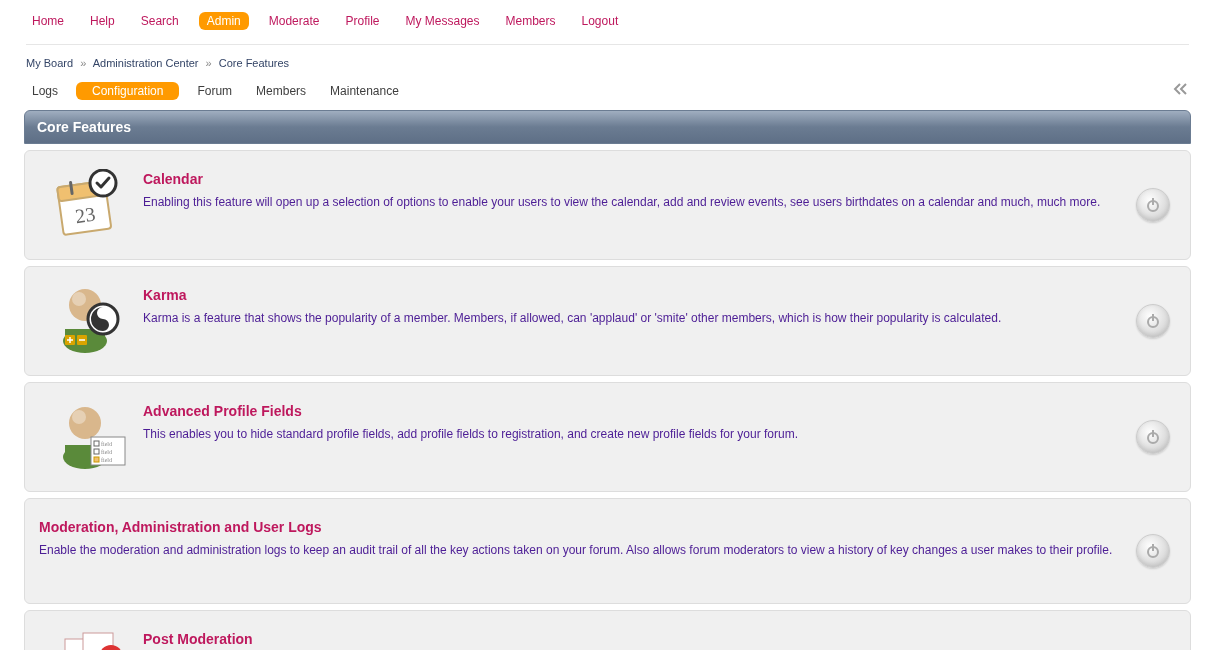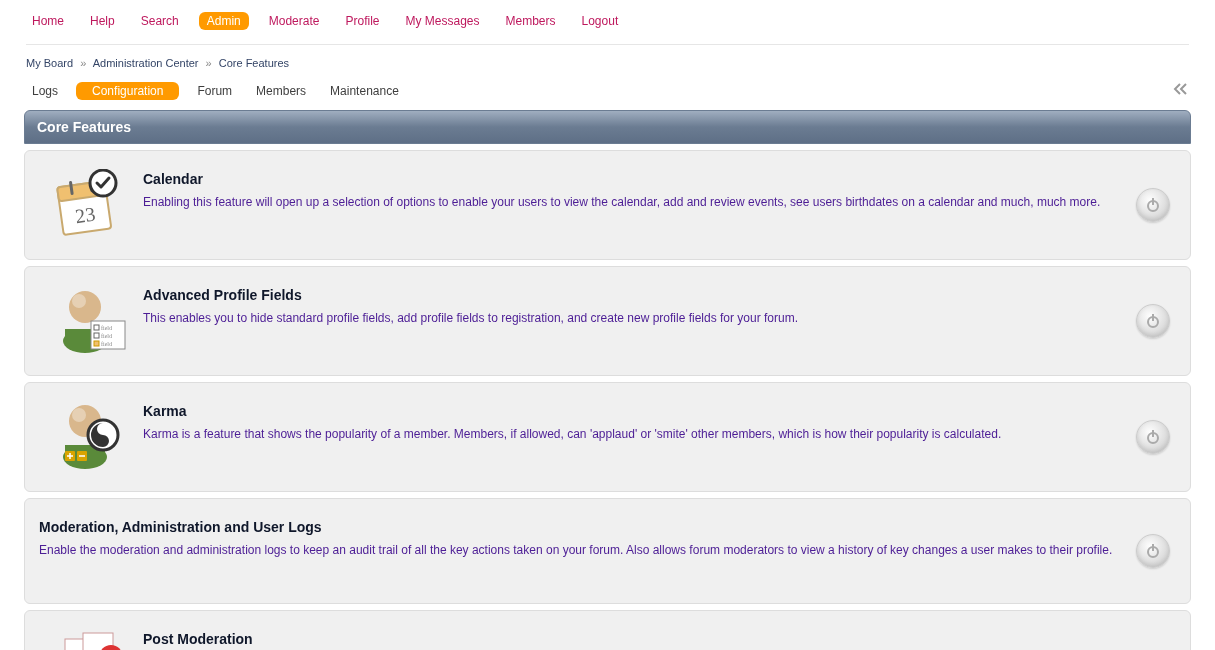--- a/index.html
+++ b/index.html
@@ -105,21 +105,21 @@
     flex-shrink: 0;
     display: flex;
     justify-content: center;
   }
   .feature .content {
     flex-grow: 1;
     padding-right: 20px;
   }
   .feature h3 {
     margin: 2px 0 6px;
-    color: #0f172a;
+    color: #be185d;
     font-size: 14px;
   }
   .feature p {
     margin: 0;
     color: #4c1d95;
     font-size: 12px;
     line-height: 1.5;
   }
   .feature .toggle {
     flex-shrink: 0;
@@ -197,20 +197,51 @@
             <line x1="34" y1="-3" x2="34" y2="8" stroke="#666" stroke-width="3" stroke-linecap="round"></line>
             <text x="24" y="38" text-anchor="middle" font-size="20" fill="#666" font-family="Verdana">23</text>
           </g>
           <circle cx="48" cy="14" r="13" fill="#fff" stroke="#333" stroke-width="3"></circle>
           <path d="M42 14 L46 18 L54 9" fill="none" stroke="#333" stroke-width="3" stroke-linecap="round" stroke-linejoin="round"></path>
         </svg>
       </div>
       <div class="content">
         <h3>Calendar</h3>
         <p>Enabling this feature will open up a selection of options to enable your users to view the calendar, add and review events, see users birthdates on a calendar and much, much more.</p>
+      </div>
+      <div class="toggle">
+        <div class="power-btn">
+          <svg width="16" height="16" viewBox="0 0 16 16">
+              <circle cx="8" cy="9" r="5" fill="none" stroke="#aaa" stroke-width="2"></circle>
+              <line x1="8" y1="1" x2="8" y2="8" stroke="#aaa" stroke-width="2"></line>
+            </svg>
+        </div>
+      </div>
+    </div>
+
+    <div class="feature">
+      <div class="icon-wrap">
+        <svg viewBox="0 0 72 72">
+          <ellipse cx="30" cy="56" rx="22" ry="12" fill="#5a8a3a"></ellipse>
+          <rect x="10" y="44" width="40" height="14" fill="#5a8a3a"></rect>
+          <circle cx="30" cy="20" r="16" fill="#d9b78c"></circle>
+          <circle cx="24" cy="14" r="7" fill="#fff" opacity="0.35"></circle>
+          <rect x="10" y="50" width="10" height="10" fill="#d9a400" rx="1"></rect>
+          <path d="M15 52 v6 M12 55 h6" stroke="#fff" stroke-width="1.5"></path>
+          <rect x="22" y="50" width="10" height="10" fill="#d9a400" rx="1"></rect>
+          <path d="M24 55 h6" stroke="#fff" stroke-width="1.5"></path>
+          <circle cx="48" cy="34" r="15" fill="#fff" stroke="#333" stroke-width="3"></circle>
+          <path d="M48 22 A12 12 0 0 0 48 46 A6 6 0 0 0 48 34 A6 6 0 0 1 48 22 Z" fill="#333"></path>
+          <circle cx="48" cy="28" r="2" fill="#fff"></circle>
+          <circle cx="48" cy="40" r="2" fill="#333"></circle>
+        </svg>
+      </div>
+      <div class="content">
+        <h3>Karma</h3>
+        <p>Karma is a feature that shows the popularity of a member. Members, if allowed, can 'applaud' or 'smite' other members, which is how their popularity is calculated.</p>
       </div>
       <div class="toggle">
         <div class="power-btn">
           <svg width="16" height="16" viewBox="0 0 16 16">
               <circle cx="8" cy="9" r="5" fill="none" stroke="#aaa" stroke-width="2"></circle>
               <line x1="8" y1="1" x2="8" y2="8" stroke="#aaa" stroke-width="2"></line>
             </svg>
         </div>
       </div>
     </div>
@@ -241,65 +272,34 @@
         <div class="power-btn">
           <svg width="16" height="16" viewBox="0 0 16 16">
               <circle cx="8" cy="9" r="5" fill="none" stroke="#aaa" stroke-width="2"></circle>
               <line x1="8" y1="1" x2="8" y2="8" stroke="#aaa" stroke-width="2"></line>
             </svg>
         </div>
       </div>
     </div>
 
     <div class="feature">
-      <div class="icon-wrap">
-        <svg viewBox="0 0 72 72">
-          <ellipse cx="30" cy="56" rx="22" ry="12" fill="#5a8a3a"></ellipse>
-          <rect x="10" y="44" width="40" height="14" fill="#5a8a3a"></rect>
-          <circle cx="30" cy="20" r="16" fill="#d9b78c"></circle>
-          <circle cx="24" cy="14" r="7" fill="#fff" opacity="0.35"></circle>
-          <rect x="10" y="50" width="10" height="10" fill="#d9a400" rx="1"></rect>
-          <path d="M15 52 v6 M12 55 h6" stroke="#fff" stroke-width="1.5"></path>
-          <rect x="22" y="50" width="10" height="10" fill="#d9a400" rx="1"></rect>
-          <path d="M24 55 h6" stroke="#fff" stroke-width="1.5"></path>
-          <circle cx="48" cy="34" r="15" fill="#fff" stroke="#333" stroke-width="3"></circle>
-          <path d="M48 22 A12 12 0 0 0 48 46 A6 6 0 0 0 48 34 A6 6 0 0 1 48 22 Z" fill="#333"></path>
-          <circle cx="48" cy="28" r="2" fill="#fff"></circle>
-          <circle cx="48" cy="40" r="2" fill="#333"></circle>
-        </svg>
-      </div>
-      <div class="content">
-        <h3>Karma</h3>
-        <p>Karma is a feature that shows the popularity of a member. Members, if allowed, can 'applaud' or 'smite' other members, which is how their popularity is calculated.</p>
+      <div class="content">
+        <h3>Moderation, Administration and User Logs</h3>
+        <p>Enable the moderation and administration logs to keep an audit trail of all the key actions taken on your forum. Also allows forum moderators to view a history of key changes a user makes to their profile.</p>
       </div>
       <div class="toggle">
         <div class="power-btn">
           <svg width="16" height="16" viewBox="0 0 16 16">
               <circle cx="8" cy="9" r="5" fill="none" stroke="#aaa" stroke-width="2"></circle>
               <line x1="8" y1="1" x2="8" y2="8" stroke="#aaa" stroke-width="2"></line>
             </svg>
         </div>
       </div>
     </div>
 
-    <div class="feature">
-      <div class="content">
-        <h3>Moderation, Administration and User Logs</h3>
-        <p>Enable the moderation and administration logs to keep an audit trail of all the key actions taken on your forum. Also allows forum moderators to view a history of key changes a user makes to their profile.</p>
-      </div>
-      <div class="toggle">
-        <div class="power-btn">
-          <svg width="16" height="16" viewBox="0 0 16 16">
-              <circle cx="8" cy="9" r="5" fill="none" stroke="#aaa" stroke-width="2"></circle>
-              <line x1="8" y1="1" x2="8" y2="8" stroke="#aaa" stroke-width="2"></line>
-            </svg>
-        </div>
-      </div>
-    </div>
-
     <div class="feature" style="min-height:20px; padding-bottom:0;">
       <div class="icon-wrap" style="height:26px; overflow:hidden;">
         <svg viewBox="0 0 72 72">
           <rect x="10" y="10" width="30" height="38" fill="#fff" stroke="#c99"></rect>
           <rect x="28" y="4" width="30" height="18" fill="#fff" stroke="#c99"></rect>
           <circle cx="56" cy="28" r="12" fill="#d33"></circle>
         </svg>
       </div>
       <div class="content">
         <h3>Post Moderation</h3>

